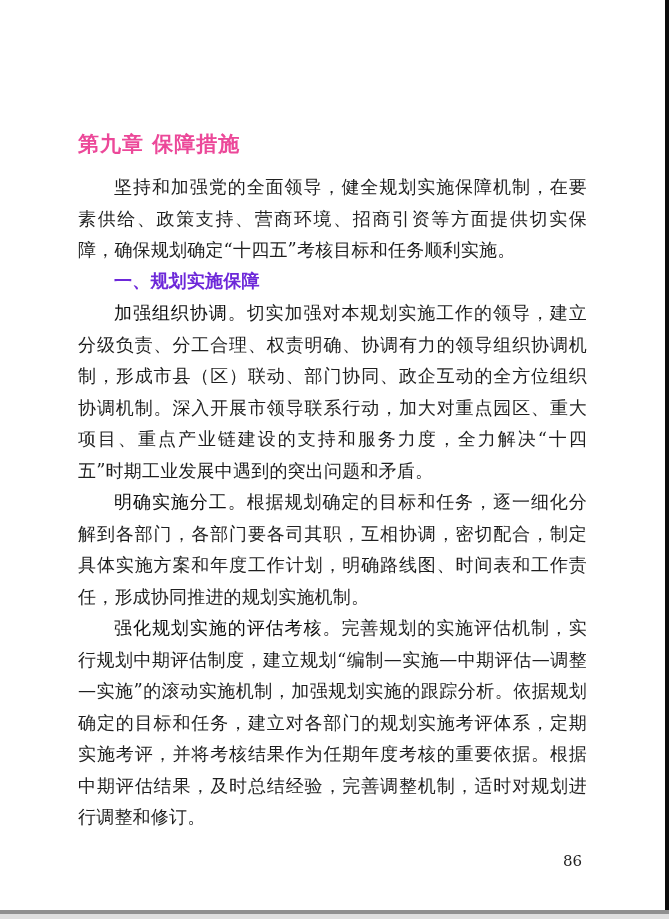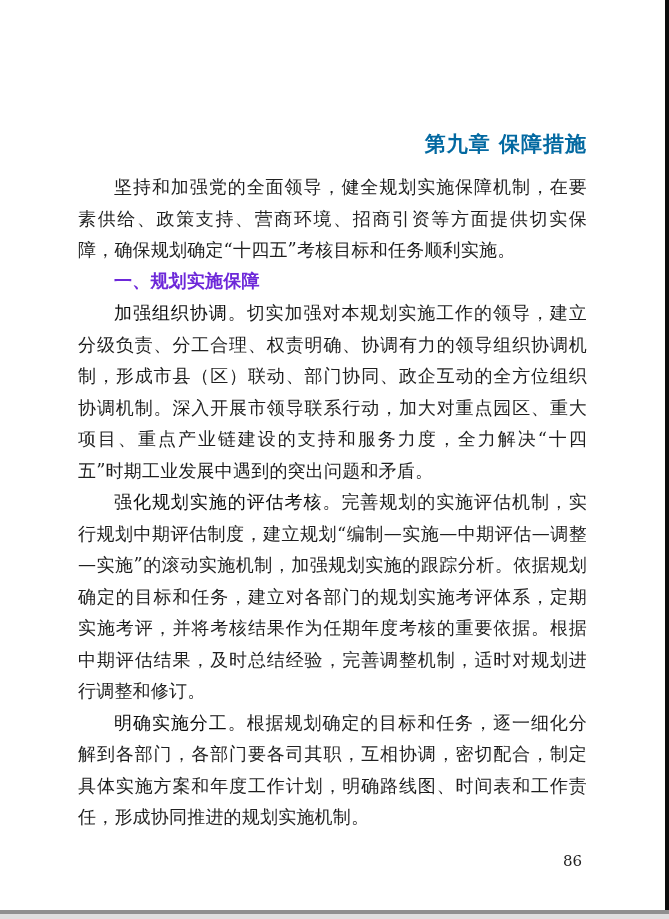--- a/index.html
+++ b/index.html
@@ -19,23 +19,23 @@
     position: absolute;
     left: 78px;
     top: 0;
     width: 509px;
   }
   .chapter-title {
     margin: 129px 0 12px 0;
     font-size: 21px;
     line-height: 30px;
     font-weight: 700;
-    text-align: right;
+    text-align: left;
     font-family: "DejaVu Sans", "Liberation Sans", sans-serif;
-    color: #0369a1;
+    color: #ec4899;
     letter-spacing: 1px;
   }
   .body-text {
     margin-top: 10px;
   }
   .para {
     margin: 0;
     font-size: 18px;
     line-height: 31.5px;
     text-align: justify;
@@ -96,23 +96,23 @@
 <div class="page-content">
   <h1 class="chapter-title">第九章 保障措施</h1>
 
   <div class="body-text">
     <p class="para">坚持和加强党的全面领导，健全规划实施保障机制，在要素供给、政策支持、营商环境、招商引资等方面提供切实保障，确保规划确定“十四五”考核目标和任务顺利实施。</p>
 
     <h2 class="section-heading">一、规划实施保障</h2>
 
     <p class="para"><span class="lead">加强组织协调</span><span>。切实加强对本规划实施工作的领导，建立分级负责、分工合理、权责明确、协调有力的领导组织协调机制，形成市县（区）联动、部门协同、政企互动的全方位组织协调机制。深入开展市领导联系行动，加大对重点园区、重大项目、重点产业链建设的支持和服务力度，全力解决“十四五”时期工业发展中遇到的突出问题和矛盾。</span></p>
 
+    <p class="para"><span class="lead">明确实施分工</span><span>。根据规划确定的目标和任务，逐一细化分解到各部门，各部门要各司其职，互相协调，密切配合，制定具体实施方案和年度工作计划，明确路线图、时间表和工作责任，形成协同推进的规划实施机制。</span></p>
+
     <p class="para"><span class="lead">强化规划实施的评估考核</span><span>。完善规划的实施评估机制，实行规划中期评估制度，建立规划“编制—实施—中期评估—调整—实施”的滚动实施机制，加强规划实施的跟踪分析。依据规划确定的目标和任务，建立对各部门的规划实施考评体系，定期实施考评，并将考核结果作为任期年度考核的重要依据。根据中期评估结果，及时总结经验，完善调整机制，适时对规划进行调整和修订。</span></p>
-
-    <p class="para"><span class="lead">明确实施分工</span><span>。根据规划确定的目标和任务，逐一细化分解到各部门，各部门要各司其职，互相协调，密切配合，制定具体实施方案和年度工作计划，明确路线图、时间表和工作责任，形成协同推进的规划实施机制。</span></p>
   </div>
 </div>
 
 <div class="page-number">86</div>
 
 <div class="edge-right"></div>
 <div class="edge-bottom-dark"></div>
 <div class="edge-bottom-light"></div>
 
 </body></html>

